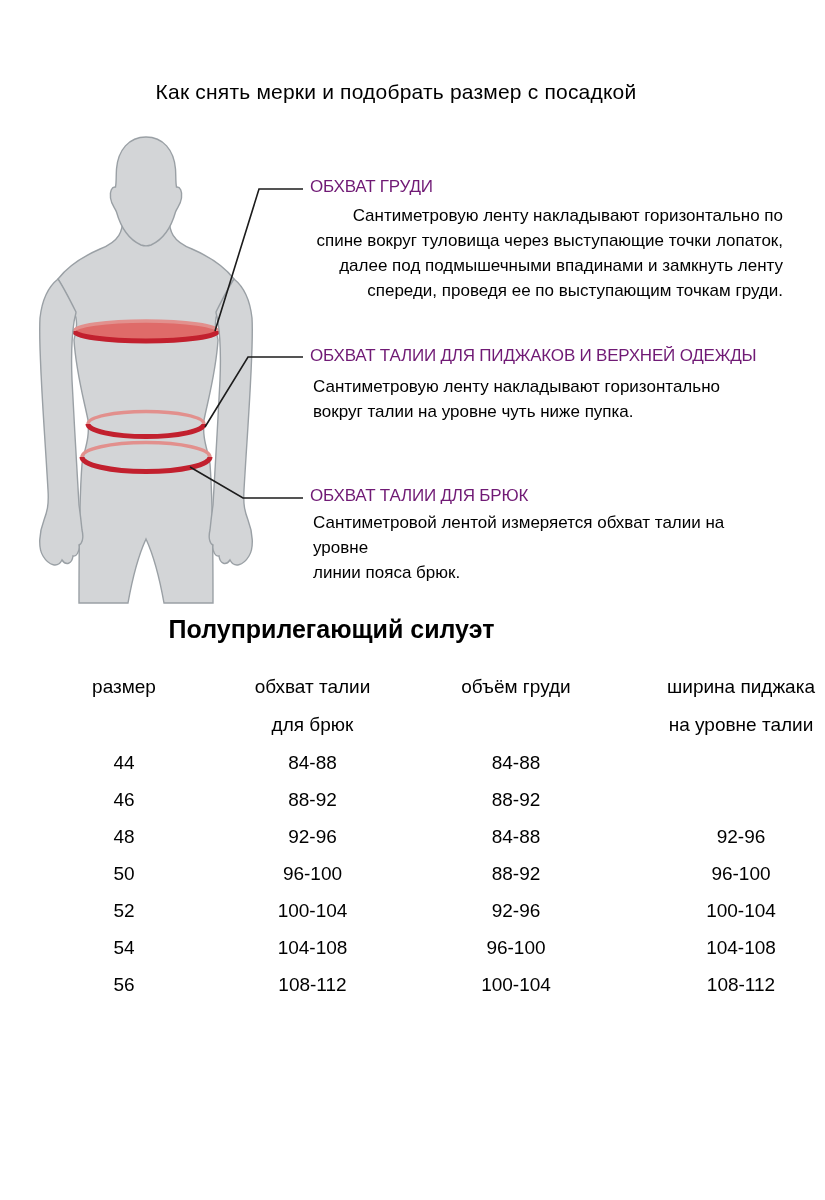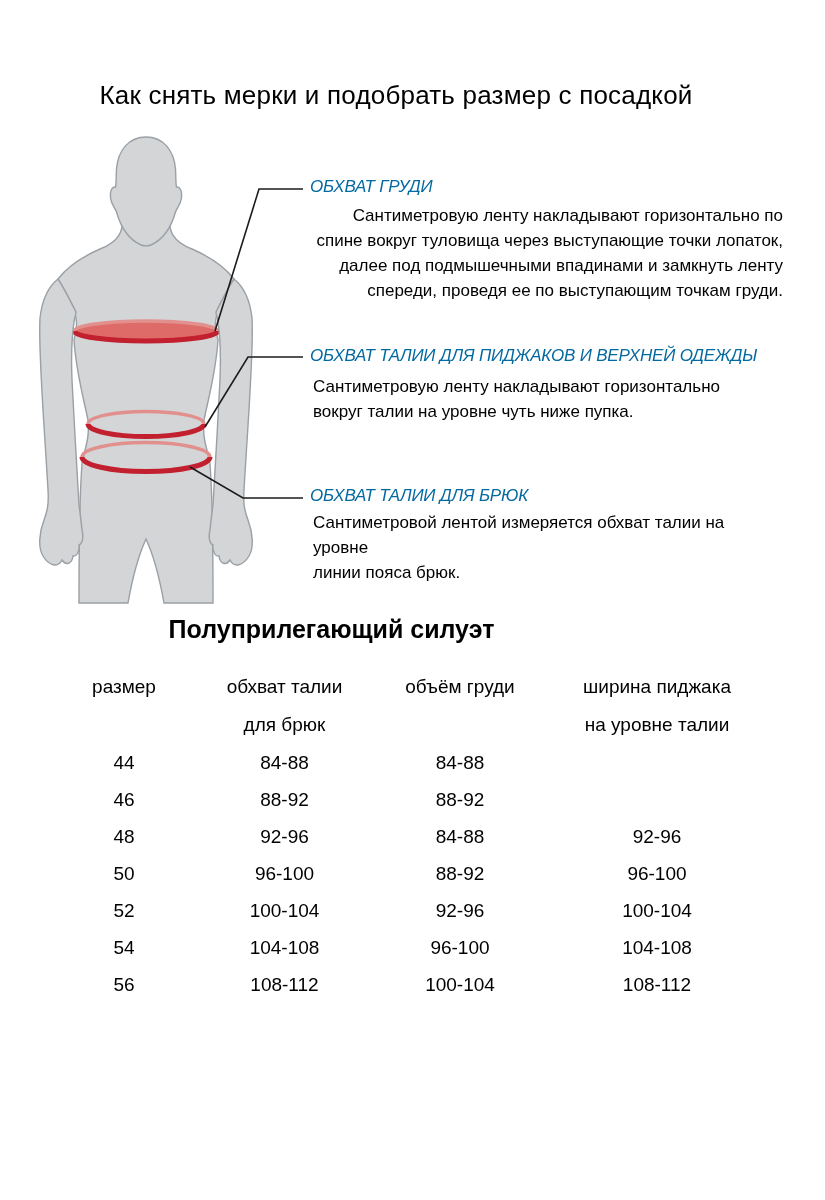--- a/index.html
+++ b/index.html
@@ -15,45 +15,44 @@
   html,body{background:#ffffff;}
   body{
     width:825px;height:1200px;
     position:relative;
     font-family:"Liberation Sans",sans-serif;
     color:var(--text-color);
     overflow:hidden;
   }
   .page-title{
     position:absolute;top:80px;left:0;width:792px;
-    text-align:center;font-size:26px;font-weight:400;
+    text-align:center;font-size:21px;font-weight:400;
     letter-spacing:0.2px;white-space:nowrap;
   }
   .figure-svg{position:absolute;left:0;top:125px;width:320px;height:485px;}
   .body-part{fill:var(--body-gray);stroke:var(--outline-gray);stroke-width:1.4;}
   .band-fill{fill:var(--accent-red-fill);stroke:none;}
   .band-top{fill:none;stroke:var(--accent-red-light);stroke-width:3.5;}
   .band-bottom{fill:none;stroke:var(--accent-red-dark);stroke-width:5;}
   .leader{fill:none;stroke:var(--line-color);stroke-width:1.6;}
   .measure-label{
     position:absolute;left:310px;
     font-size:17px;letter-spacing:-0.2px;white-space:nowrap;
-    color:#0369a1;
-    font-style:italic;
+    color:#701a75;
   }
   .measure-desc{
     position:absolute;left:313px;width:470px;
     font-size:17px;line-height:25px;white-space:pre-line;
   }
   .table-heading{
     position:absolute;top:615px;left:0;width:663px;
     text-align:center;font-size:25px;font-weight:700;
   }
   .size-table{position:absolute;left:45px;top:668px;width:715px;}
-  .t-row{display:grid;grid-template-columns:158px 163px 188px 206px;}
+  .t-row{display:grid;grid-template-columns:158px 163px 188px 206px;gap:28px;}
   .t-row .cell{text-align:center;font-size:19px;}
   .t-head .cell{white-space:pre-line;line-height:38px;vertical-align:top;}
   .t-body .t-row .cell{line-height:36px;height:36px;}
   .t-body .t-row{margin-top:1px;}
 </style>
 </head>
 <body>
 
 <h1 class="page-title">Как снять мерки и подобрать размер с посадкой</h1>
 

